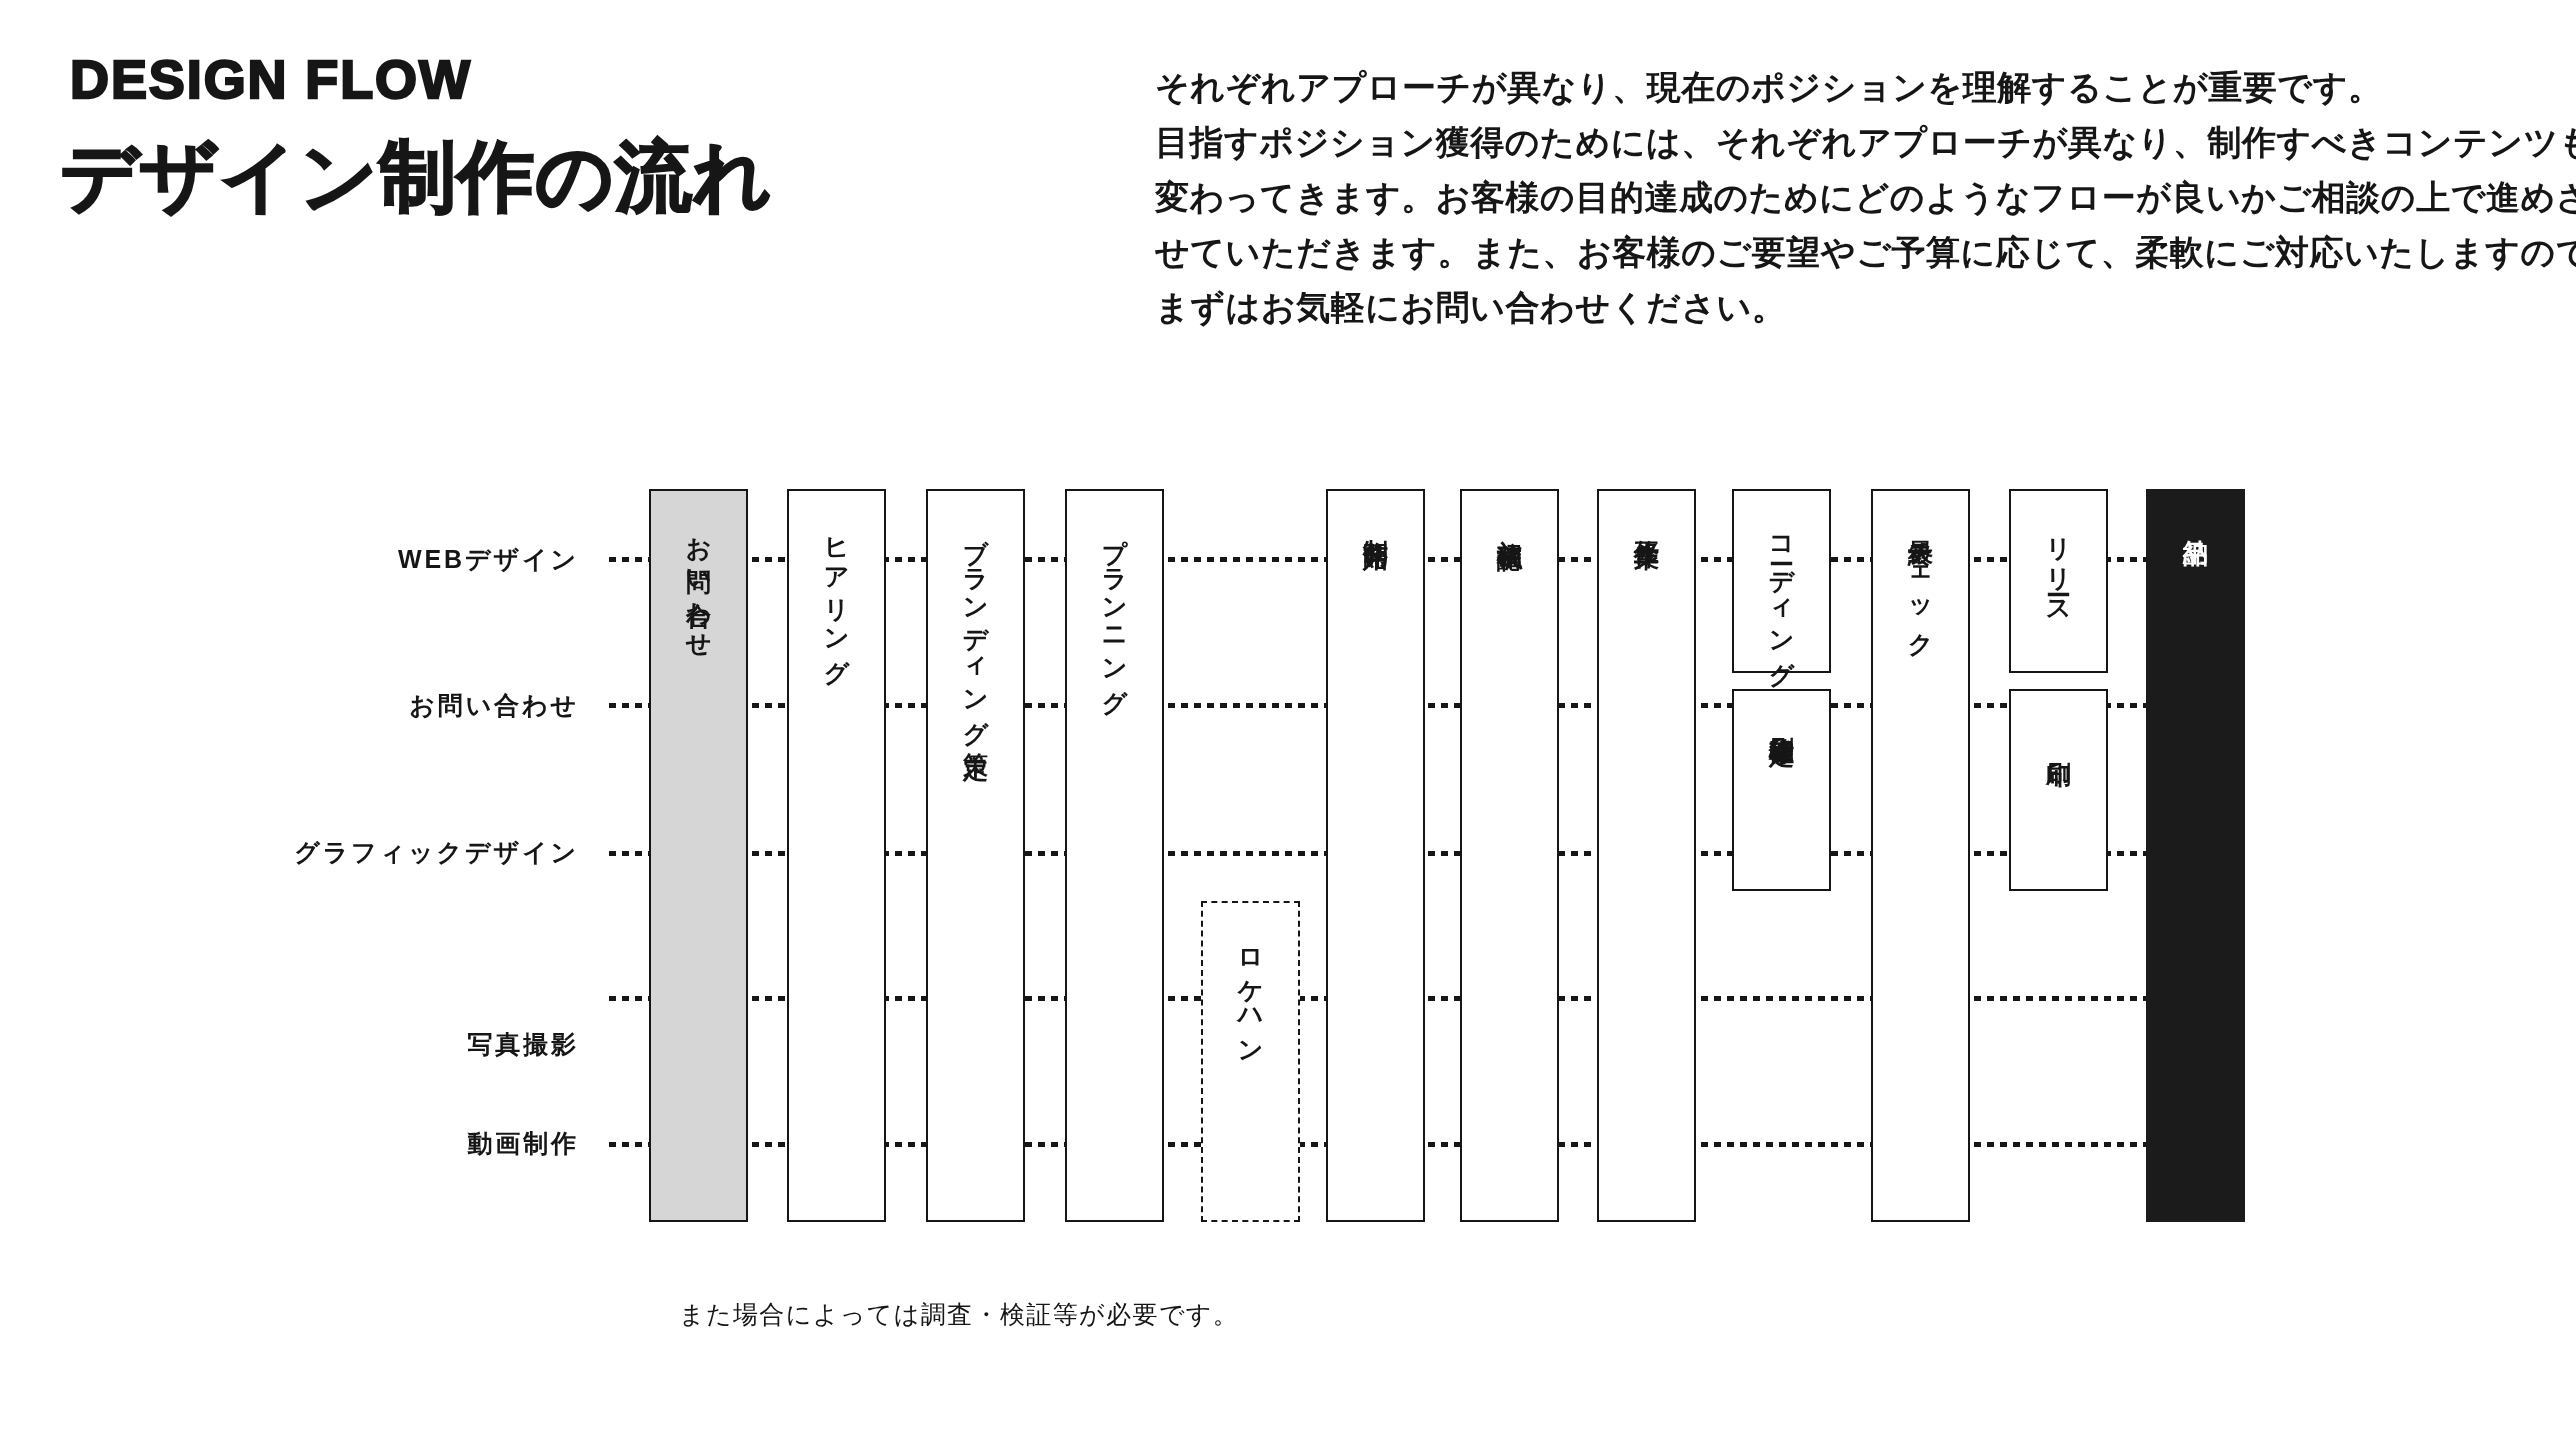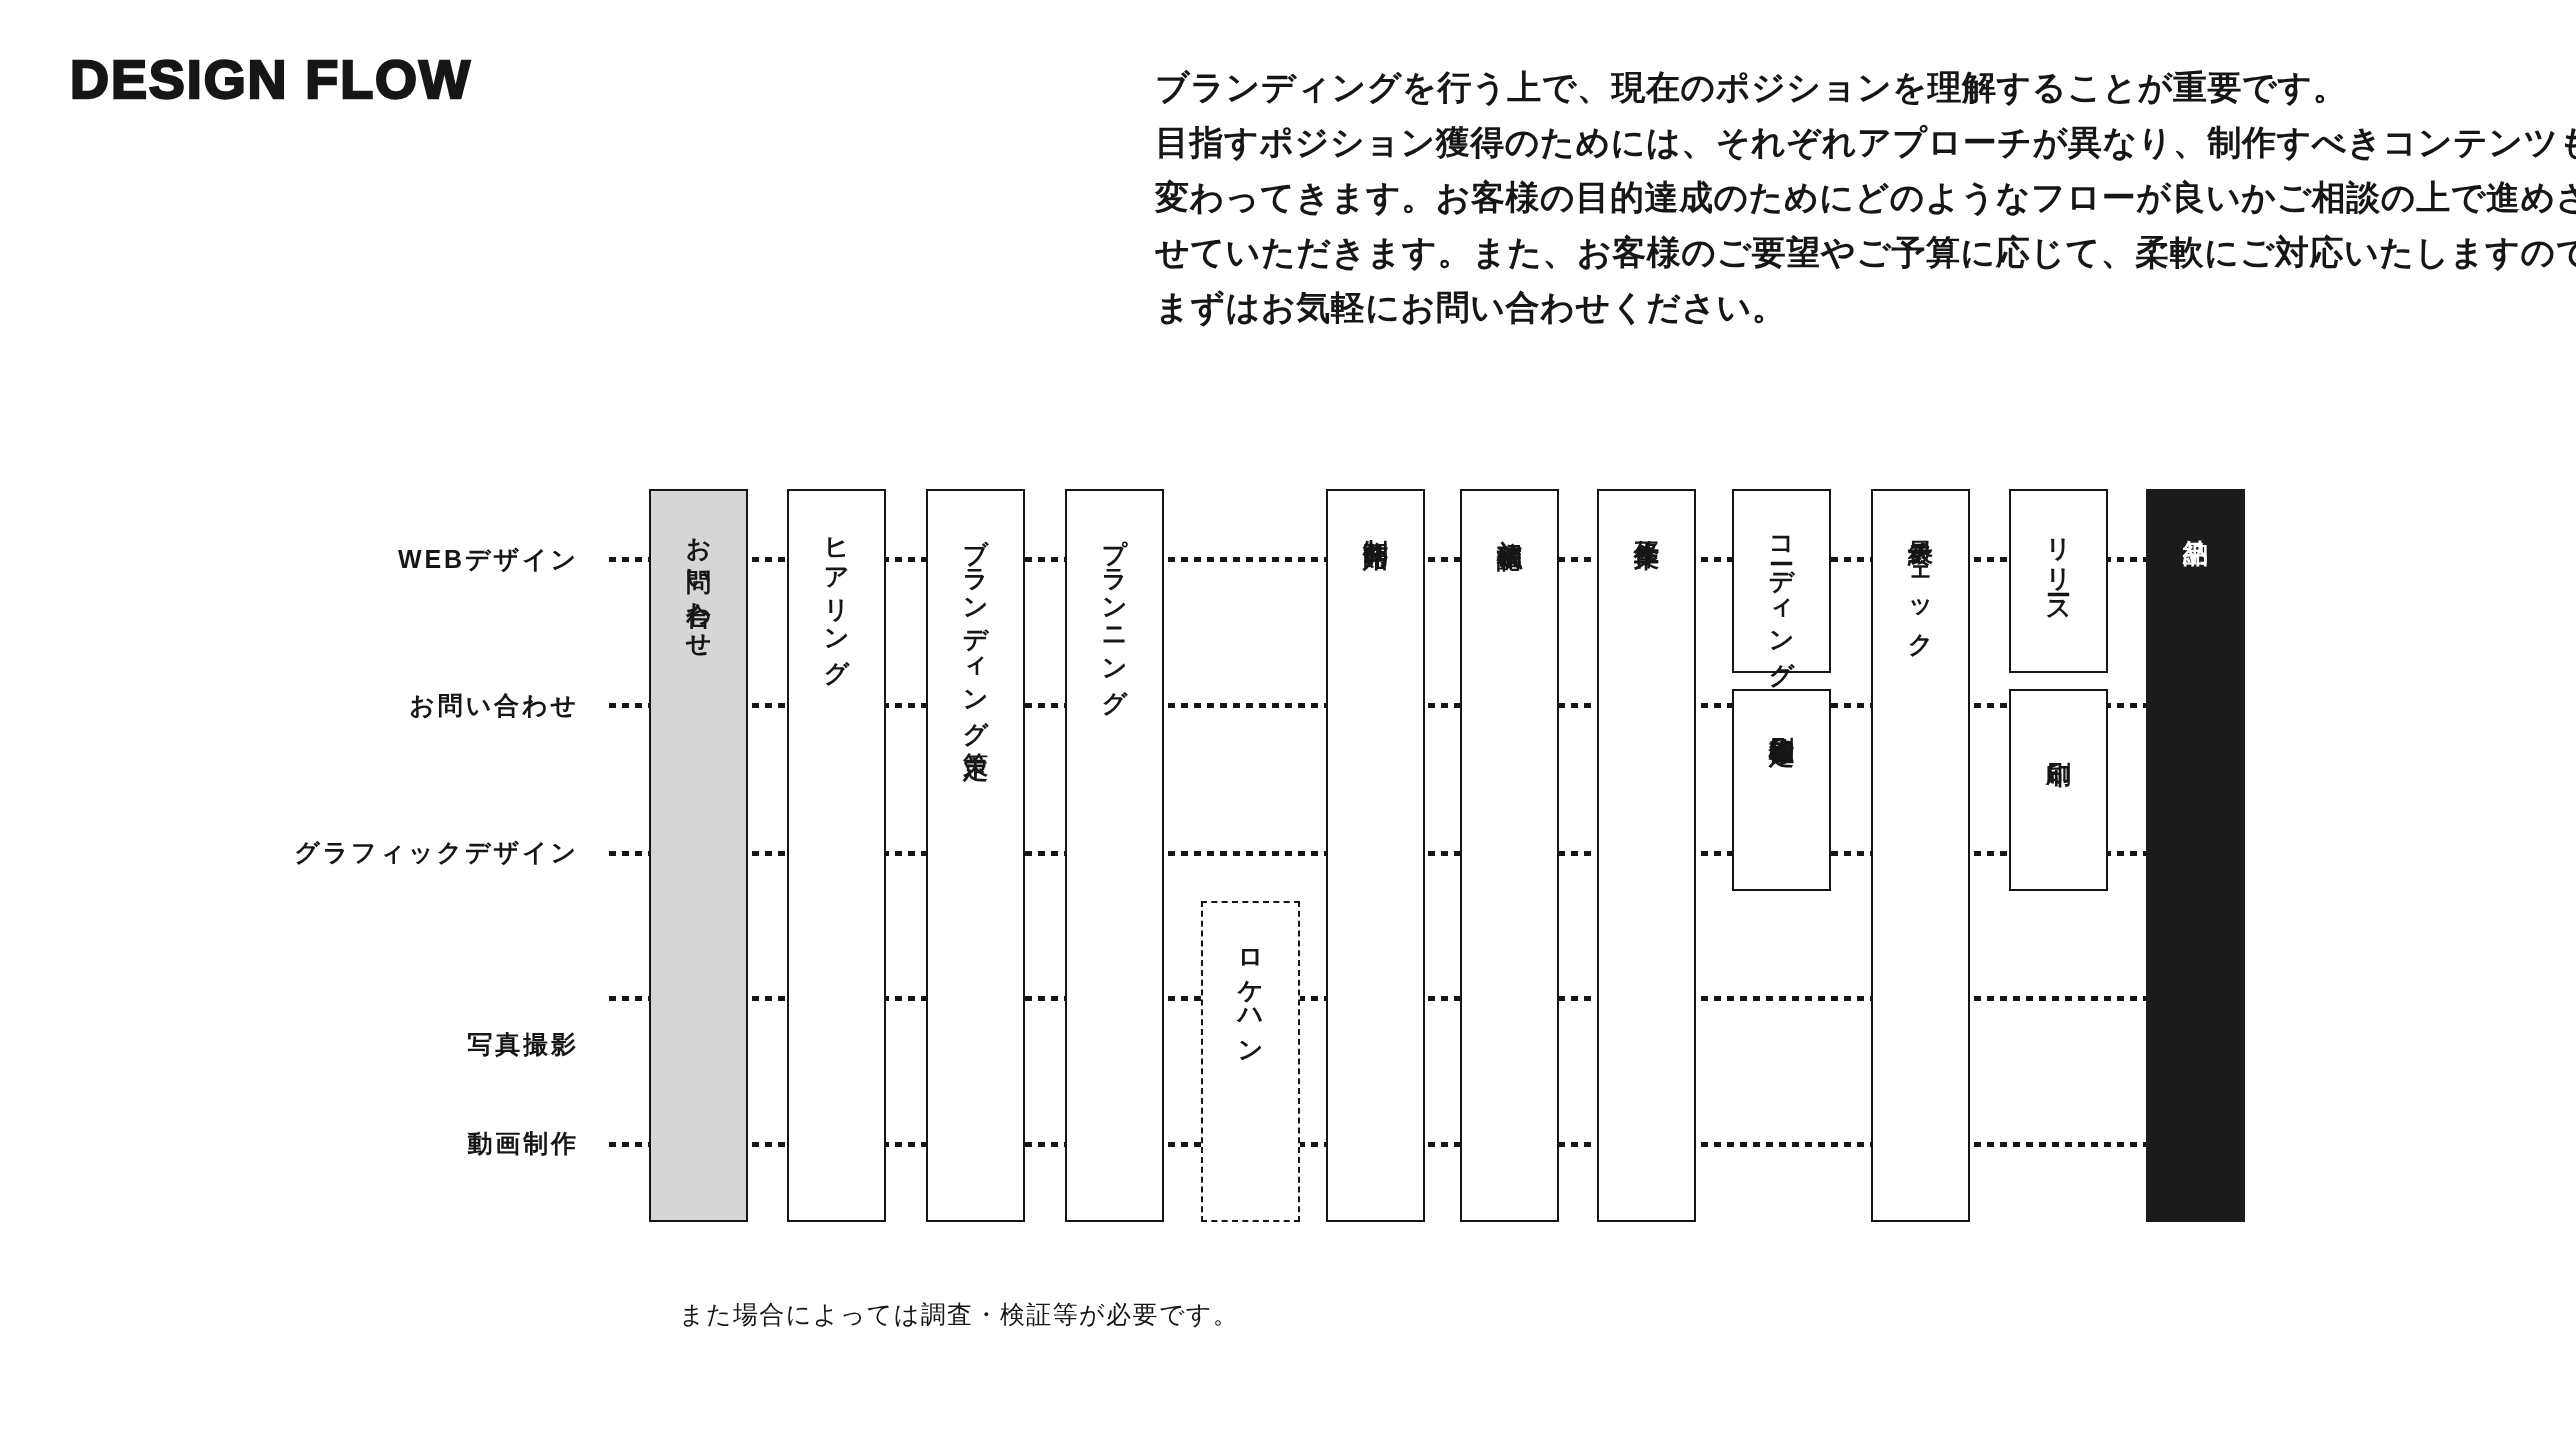--- a/index.html
+++ b/index.html
@@ -78,23 +78,24 @@
   }
   .footnote .line2{margin-top:31px;margin-left:26px;}
   .footnote div{white-space:nowrap;}
 </style>
 </head>
 <body>
 
 <div class="canvas">
 
   <div class="title-en">DESIGN FLOW</div>
+  <div class="title-ja">デザイン制作の流れ</div>
 
   <div class="intro">
-    <div>ブランディングを行う上で、現在のポジションを理解することが重要です。</div>
+    <div>それぞれアプローチが異なり、現在のポジションを理解することが重要です。</div>
     <div>目指すポジション獲得のためには、それぞれアプローチが異なり、制作すべきコンテンツも</div>
     <div>変わってきます。お客様の目的達成のためにどのようなフローが良いかご相談の上で進めさ</div>
     <div>せていただきます。また、お客様のご要望やご予算に応じて、柔軟にご対応いたしますので、</div>
     <div>まずはお気軽にお問い合わせください。</div>
   </div>
 
   <div class="diagram" id="diagram">
       <div class="svc-label" style="left: 222px; top: 543px;">WEBデザイン</div>
       <div class="dotline" style="top: 557px;"></div>
       <div class="svc-label" style="left: 222px; top: 689px;">お問い合わせ</div>

